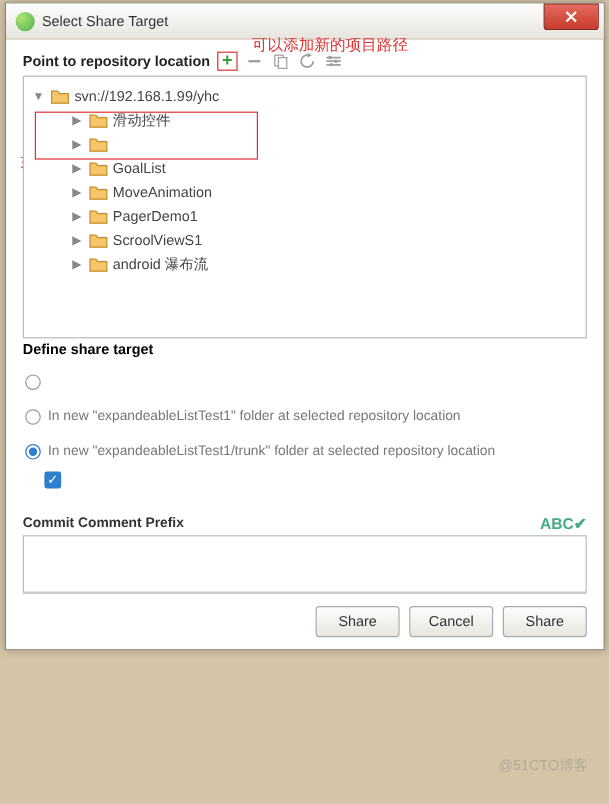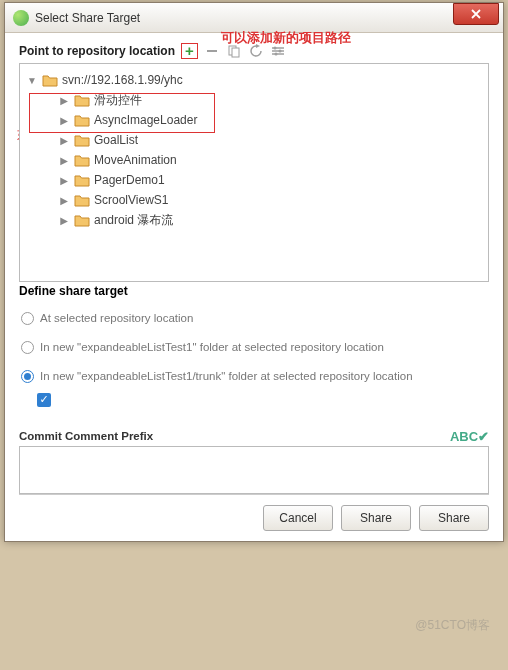--- a/index.html
+++ b/index.html
@@ -27,39 +27,39 @@
 .radio { width: 13px; height: 13px; border: 1px solid #999; border-radius: 50%; display: inline-flex; align-items: center; justify-content: center; }
 .radio.sel { border-color: #2f7fd1; }
 .radio.sel::after { content: ""; width: 7px; height: 7px; background: #2f7fd1; border-radius: 50%; }
 .check { width: 14px; height: 14px; background: #2f7fd1; border-radius: 2px; color: #fff; font-size: 11px; display: inline-flex; align-items: center; justify-content: center; margin-left: 18px; }
 .indent-row { margin-left: 0; font-size: 11.5px; color: #777; display: flex; align-items: center; gap: 6px; margin-bottom: 10px; }
 .commit-label { font-size: 11.5px; font-weight: bold; color: #333; margin-top: 12px; display: flex; align-items: center; text-align: center; }
 .commit-label .spell { margin-left: auto; color: #4a8; font-size: 13px; font-weight: bold; }
 .commit-box { border: 1px solid #bbb; height: 62px; margin-top: 2px; }
 .bottom-bar { margin-top: auto; border-top: 1px solid #ccc; padding-top: 10px; display: flex; justify-content: flex-end; gap: 8px; }
 .btn { min-width: 70px; height: 26px; background: linear-gradient(#fdfdfd,#e9e6df); border: 1px solid #aaa; border-radius: 3px; font-size: 12px; color: #333; cursor: pointer; }
-.watermark { position: absolute; right: 18px; bottom: 36px; font-size: 12px; color: rgba(120,120,120,0.35); pointer-events: none; }
+.watermark { position: absolute; right: 18px; bottom: 23px; font-size: 12px; color: rgba(120,120,120,0.35); pointer-events: none; }
 </style>
 </head>
 <body>
 
 <div class="window">
   <div class="titlebar">
     <span class="app-icon"></span>
     <span>Select Share Target</span>
     <span class="titlebar-spacer"></span>
     <span class="close-btn">
       <svg width="10" height="10" viewBox="0 0 10 10">
           <path d="M1 1 L9 9 M9 1 L1 9" stroke="#fff" stroke-width="1.8"></path>
         </svg>
     </span>
   </div>
 
   <div class="content">
-    <div class="anno" style="left:216px; top:-4px;font-weight:bold;">可以添加新的项目路径</div>
+    <div class="anno" style="left:205px; top:-4px;">可以添加新的项目路径</div>
     <div class="anno" style="left:12px; top:92px;">如果有路径直接选择已有的路径</div>
 
     <div class="section-title">
       <span>Point to repository location</span>
       <span class="toolbar">
         <span class="plus-icon">+</span>
         <svg viewBox="0 0 16 16">
             <rect x="3" y="7" width="10" height="2" fill="#777"></rect>
           </svg>
         <svg viewBox="0 0 16 16">
@@ -102,21 +102,20 @@
             <span>滑动控件</span>
           </div>
           <div class="tree-row">
             <span class="pad" style="width:34px"></span>
             <span class="arrow">▶</span>
             <span class="folder">
               <svg viewBox="0 0 16 14">
                 <path d="M1 3 h5 l1.5 2 H15 v8 H1 Z" fill="#f4c56a" stroke="#c88a2a"></path>
               </svg>
             </span>
-            <span>AsyncImageLoader</span>
           </div>
           <div class="tree-row">
             <span class="pad" style="width:34px"></span>
             <span class="arrow">▶</span>
             <span class="folder">
               <svg viewBox="0 0 16 14">
                 <path d="M1 3 h5 l1.5 2 H15 v8 H1 Z" fill="#f4c56a" stroke="#c88a2a"></path>
               </svg>
             </span>
             <span>GoalList</span>
@@ -163,41 +162,40 @@
           </div>
         </div>
     </div>
 
     <div class="redbox1"></div>
 
     <div class="define-title">Define share target</div>
 
     <div class="radio-row">
       <span class="radio"></span>
-      <span>At selected repository location</span>
     </div>
     <div class="radio-row">
       <span class="radio"></span>
       <span>In new "expandeableListTest1" folder at selected repository location</span>
     </div>
     <div class="radio-row">
       <span class="radio sel"></span>
       <span>In new "expandeableListTest1/trunk" folder at selected repository location</span>
     </div>
     <div class="indent-row">
       <span class="check">✓</span>
     </div>
 
     <div class="commit-label">
       <span>Commit Comment Prefix</span>
       <span class="spell"><span>ABC</span>✔</span>
     </div>
     <div class="commit-box"></div>
 
     <div class="bottom-bar">
+      <button class="btn">Share</button>
       <button class="btn">Cancel</button>
       <button class="btn">Share</button>
-      <button class="btn">Share</button>
     </div>
   </div>
 </div>
 
 <div class="watermark">@51CTO博客</div>
 
 </body></html>

